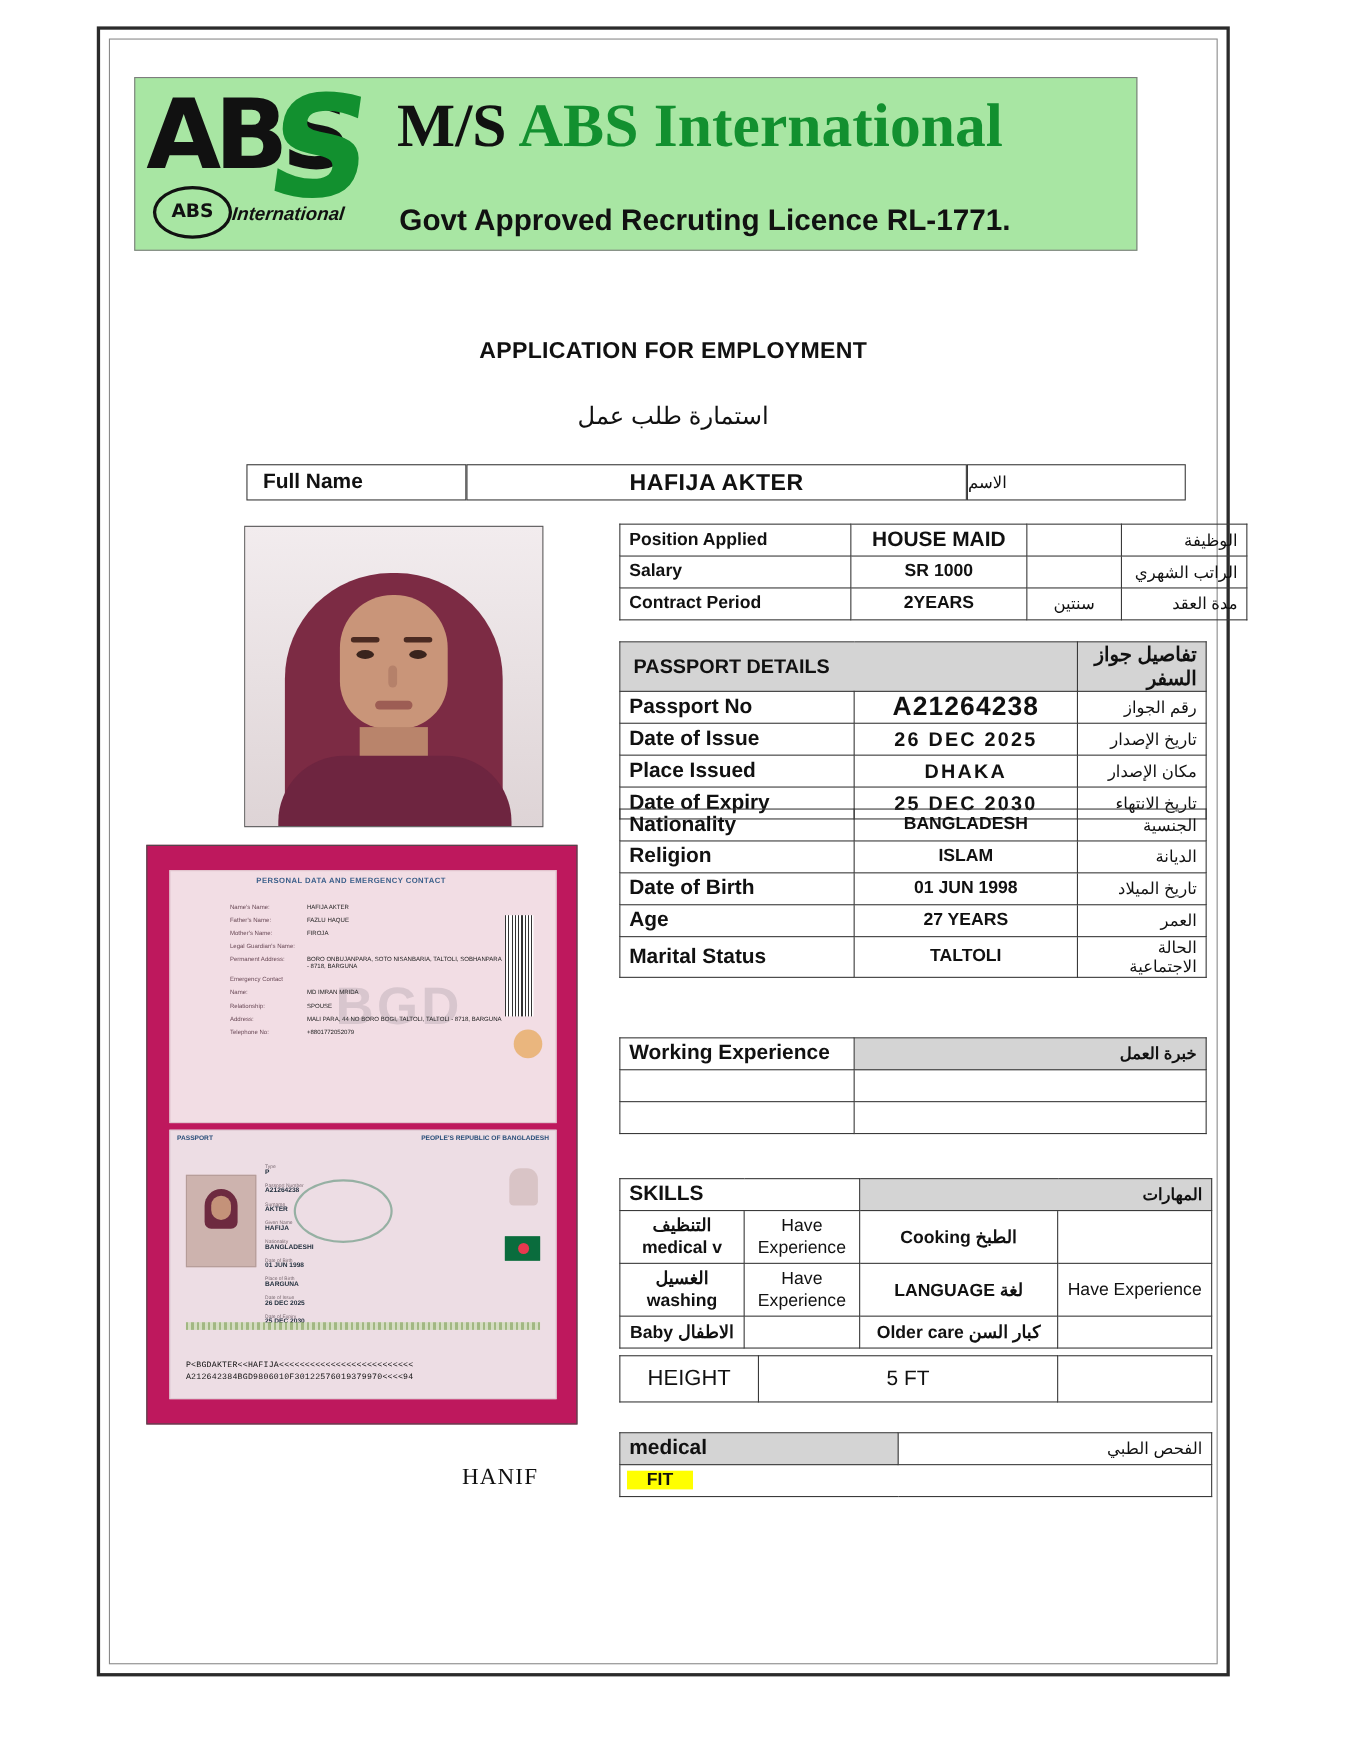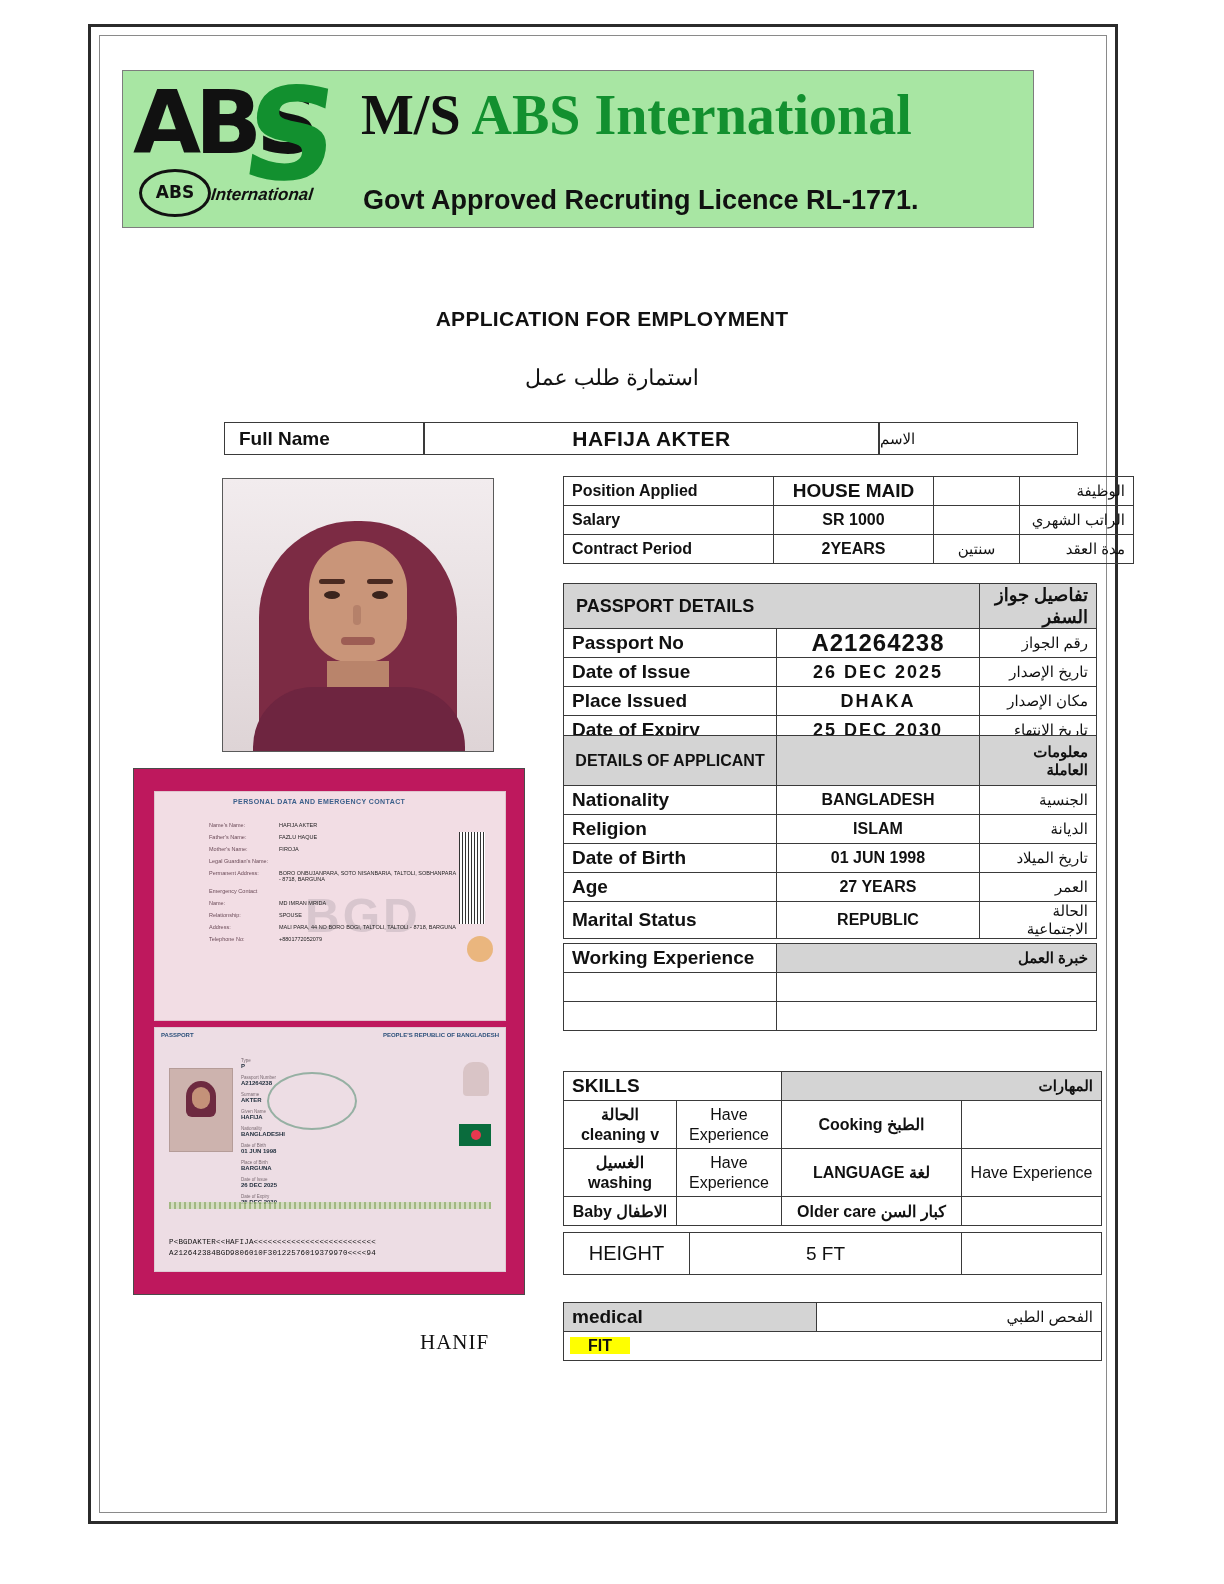--- a/index.html
+++ b/index.html
@@ -713,25 +713,20 @@
   </tbody>
 </table>
 
 <table class="tbl" id="tbl-applicant">
   <colgroup>
       <col style="width:213px">
       <col style="width:203px">
       <col style="width:117px">
     </colgroup>
   <tbody>
-    <tr class="shaded">
-      <td class="c b" style="height:50px;line-height:1.2">DETAILS OF APPLICANT</td>
-      <td></td>
-      <td class="r ar b">معلومات العاملة</td>
-    </tr>
     <tr>
       <td class="b big">Nationality</td>
       <td class="c b">BANGLADESH</td>
       <td class="r ar">الجنسية</td>
     </tr>
     <tr>
       <td class="b big">Religion</td>
       <td class="c b">ISLAM</td>
       <td class="r ar">الديانة</td>
     </tr>
@@ -740,21 +735,21 @@
       <td class="c b">01   JUN  1998</td>
       <td class="r ar">تاريخ الميلاد</td>
     </tr>
     <tr>
       <td class="b big">Age</td>
       <td class="c b">27 YEARS</td>
       <td class="r ar">العمر</td>
     </tr>
     <tr>
       <td class="b big">Marital Status</td>
-      <td class="c b">REPUBLIC</td>
+      <td class="c b">TALTOLI</td>
       <td class="r ar">الحالة الاجتماعية</td>
     </tr>
   </tbody>
 </table>
 
 <table class="tbl" id="tbl-experience">
   <colgroup>
       <col style="width:213px">
       <col style="width:320px">
     </colgroup>
@@ -780,21 +775,21 @@
       <col style="width:105px">
       <col style="width:180px">
       <col style="width:140px">
     </colgroup>
   <tbody>
     <tr>
       <td colspan="2" class="b big">SKILLS</td>
       <td colspan="2" class="r ar b shaded">المهارات</td>
     </tr>
     <tr>
-      <td class="c b skills-cell" style="height:48px;line-height:1.25">الحالة cleaning v</td>
+      <td class="c b skills-cell" style="height:48px;line-height:1.25">التنظيف medical v</td>
       <td class="c skills-cell" style="line-height:1.25">Have Experience</td>
       <td class="c b skills-cell">Cooking الطبخ</td>
       <td class="c skills-cell"></td>
     </tr>
     <tr>
       <td class="c b skills-cell" style="height:48px;line-height:1.25">الغسيل washing</td>
       <td class="c skills-cell" style="line-height:1.25">Have Experience</td>
       <td class="c b skills-cell">LANGUAGE لغة</td>
       <td class="c skills-cell" style="line-height:1.25">Have Experience</td>
     </tr>

